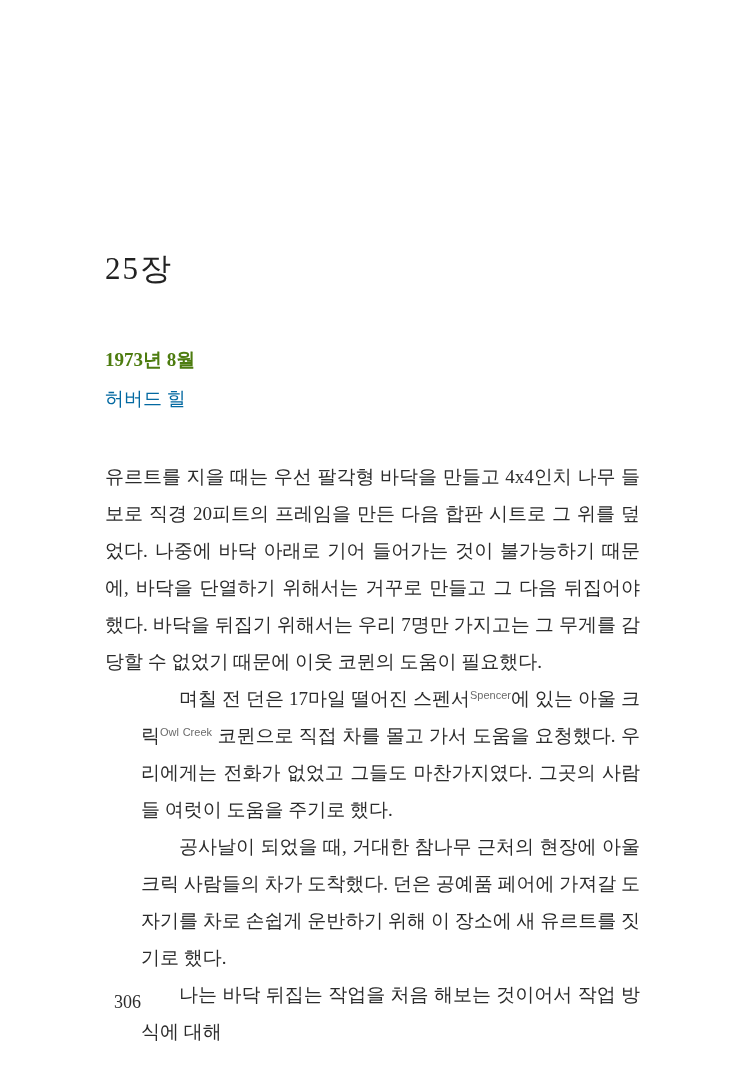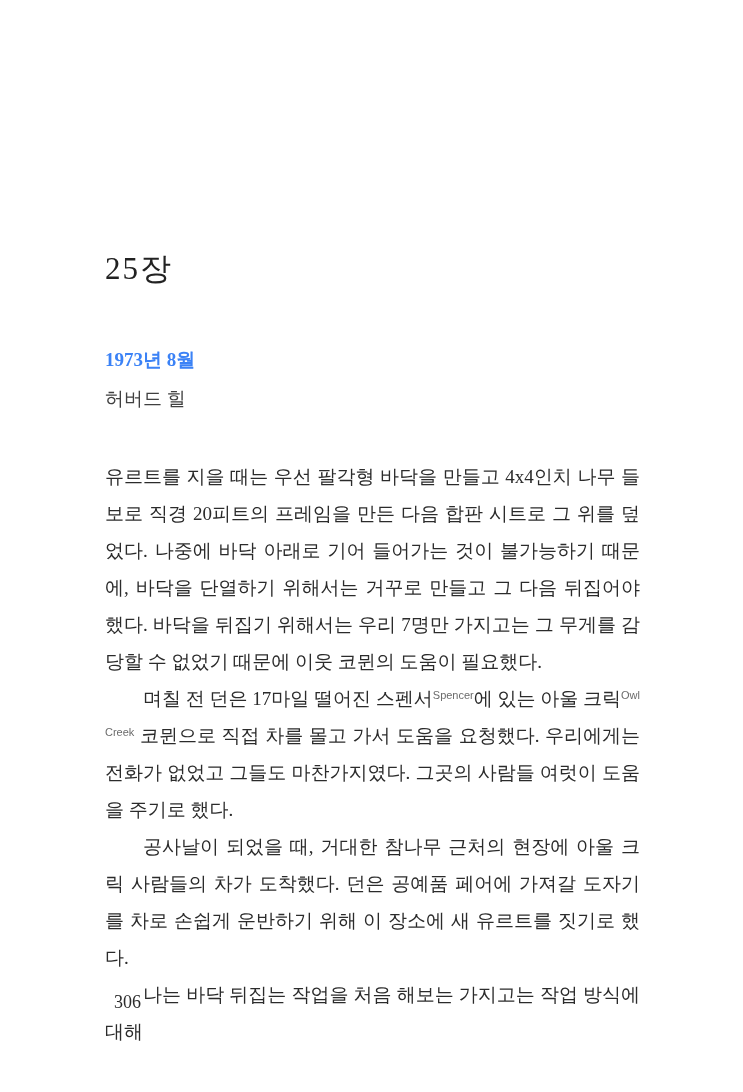--- a/index.html
+++ b/index.html
@@ -25,47 +25,48 @@
     font-weight: normal;
     letter-spacing: 2px;
     color: #222222;
   }
   .header-date {
     position: absolute;
     top: 347px;
     left: 105px;
     font-size: 19px;
     font-weight: bold;
-    color: #3b82f6;
+    color: #4d7c0f;
   }
   .header-place {
     position: absolute;
     top: 386px;
     left: 105px;
     font-size: 19px;
     font-weight: normal;
-    color: #404040;
+    color: #0369a1;
   }
   .body-text {
     position: absolute;
     top: 458px;
     left: 105px;
     width: 535px;
   }
   .body-text p {
     margin: 0;
     font-size: 19px;
     line-height: 37px;
     text-align: justify;
     word-break: normal;
     overflow-wrap: break-word;
     color: #2b2b2b;
   }
   .body-text p.indent {
     text-indent: 2em;
+    margin-left: 36px;
   }
   .body-text sup.annotation {
     font-family: "Liberation Sans", "DejaVu Sans", sans-serif;
     font-size: 11px;
     color: #6b6b6b;
     line-height: 0;
     vertical-align: 6px;
     letter-spacing: 0;
   }
   .page-number {
@@ -84,17 +85,17 @@
   <h1 class="chapter-title">25장</h1>
 
   <div class="header-date">1973년 8월</div>
 
   <div class="header-place">허버드 힐</div>
 
   <div class="body-text" id="body-text">
       <p>유르트를 지을 때는 우선 팔각형 바닥을 만들고 4x4인치 나무 들보로 직경 20피트의 프레임을 만든 다음 합판 시트로 그 위를 덮었다. 나중에 바닥 아래로 기어 들어가는 것이 불가능하기 때문에, 바닥을 단열하기 위해서는 거꾸로 만들고 그 다음 뒤집어야했다. 바닥을 뒤집기 위해서는 우리 7명만 가지고는 그 무게를 감당할 수 없었기 때문에 이웃 코뮌의 도움이 필요했다.</p>
       <p class="indent">며칠 전 던은 17마일 떨어진 스펜서<sup class="annotation">Spencer</sup>에 있는 아울 크릭<sup class="annotation">Owl Creek</sup> 코뮌으로 직접 차를 몰고 가서 도움을 요청했다. 우리에게는 전화가 없었고 그들도 마찬가지였다. 그곳의 사람들 여럿이 도움을 주기로 했다.</p>
       <p class="indent">공사날이 되었을 때, 거대한 참나무 근처의 현장에 아울 크릭 사람들의 차가 도착했다. 던은 공예품 페어에 가져갈 도자기를 차로 손쉽게 운반하기 위해 이 장소에 새 유르트를 짓기로 했다.</p>
-      <p class="indent">나는 바닥 뒤집는 작업을 처음 해보는 가지고는 작업 방식에 대해</p>
+      <p class="indent">나는 바닥 뒤집는 작업을 처음 해보는 것이어서 작업 방식에 대해</p>
     </div>
 
   <div class="page-number">306</div>
 </div>
 
 </body></html>

